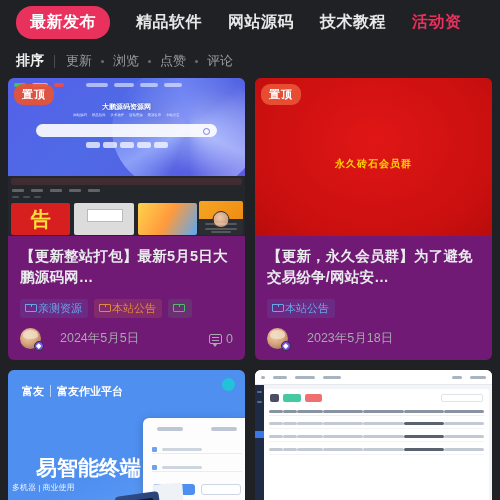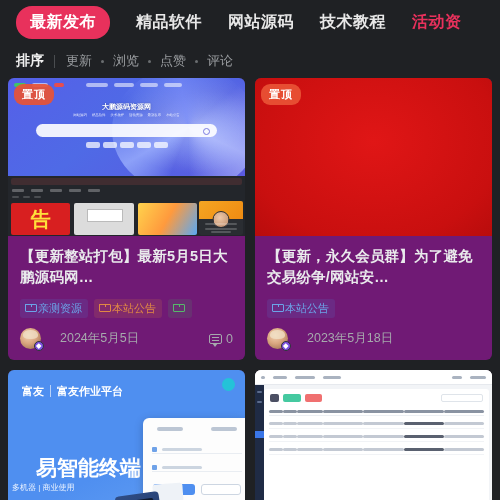--- a/index.html
+++ b/index.html
@@ -538,20 +538,21 @@
             <span class="cmt-count">0</span>
           </div>
         </div>
       </div>
     </div>
 
     <div class="card">
       <div class="thumb-wrap">
         <div class="pin-badge">置顶</div>
         <div class="tB">
+          <div class="tB-sub">永久砖石会员群</div>
         </div>
       </div>
       <div class="card-body">
         <div class="card-title">【更新，永久会员群】为了避免交易纷争/网站安…</div>
         <div class="tags">
           <span class="tag blue">
             <span class="fi"></span>
             <span>本站公告</span>
           </span>
         </div>

